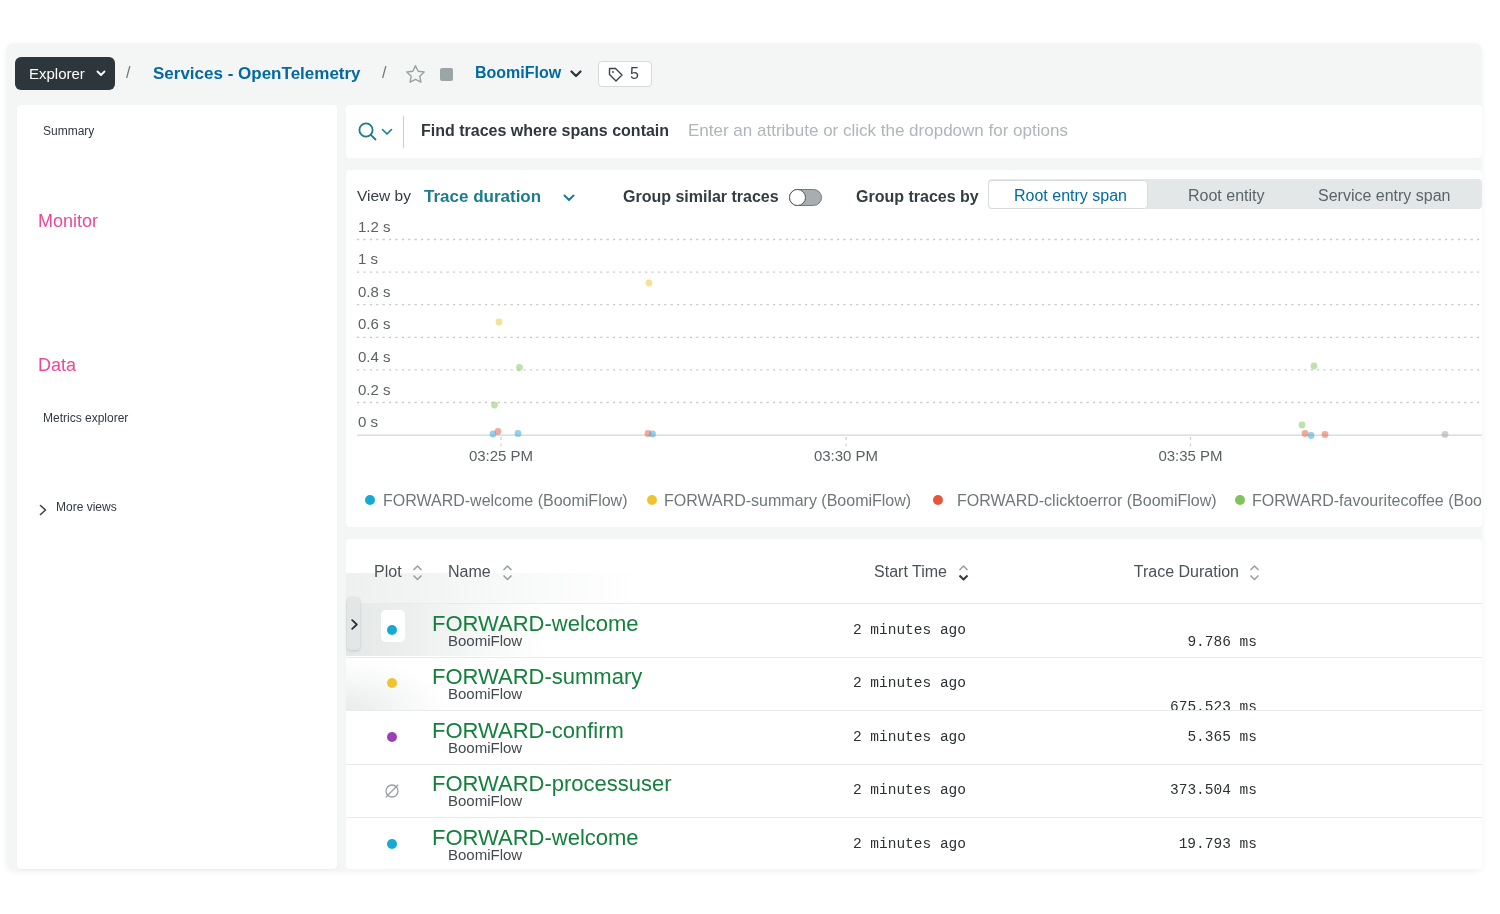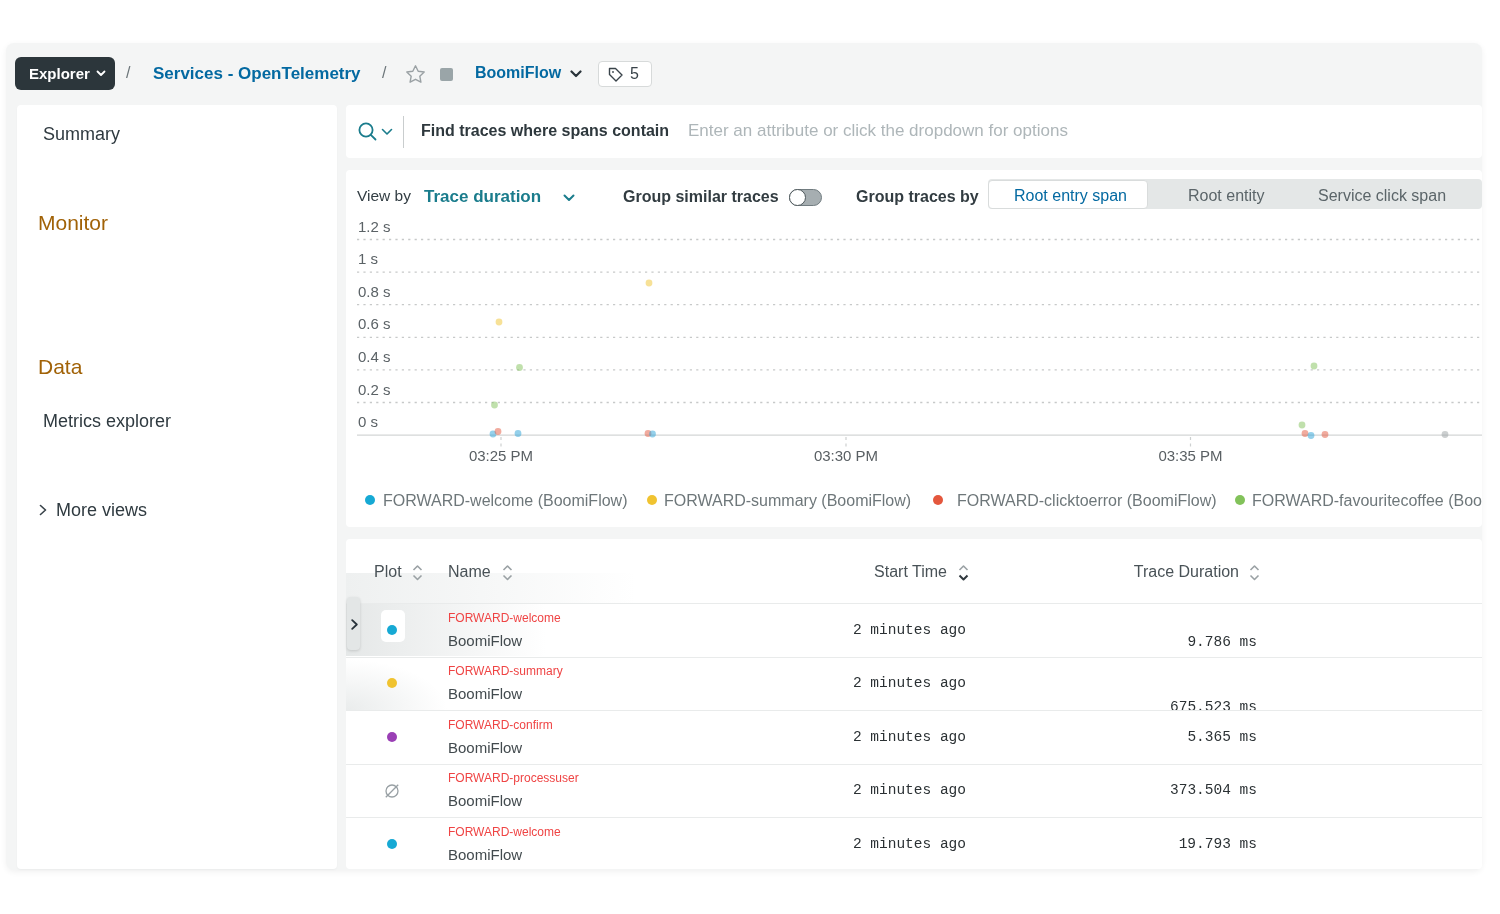--- a/index.html
+++ b/index.html
@@ -1,45 +1,45 @@
 <!DOCTYPE html>
 <html><head>
 <meta charset="utf-8">
 <style>
   * { margin:0; padding:0; box-sizing:border-box; }
   html,body { width:1500px; height:914px; background:#fff; font-family:"Liberation Sans", sans-serif; overflow:hidden; }
   .abs { position:absolute; }
   #panel { position:absolute; left:6px; top:43px; width:1476px; height:827px; background:#f4f5f5; border-radius:8px; box-shadow:0 2px 6px rgba(0,0,0,0.06); }
   
-  #explorerBtn { left:9px; top:14px; width:100px; height:33px; background:#2c363b; border-radius:6px; color:#fff; font-size:15px; font-weight:700; line-height:33px; text-align:left; padding-left:14px; }
+  #explorerBtn { left:9px; top:14px; width:100px; height:33px; background:#2c363b; border-radius:6px; color:#fff; font-size:15px; font-weight:400; line-height:33px; text-align:left; padding-left:14px; }
   #explorerBtn svg { position:absolute; right:9px; top:13px; }
   .crumbSlash { color:#6d767a; font-size:16px; top:21px; }
   .crumbBold { color:#0369a1; font-size:16px; font-weight:700; top:21px; }
   #tagPill { left:592px; top:18px; width:54px; height:26px; background:#fff; border:1px solid #d7dada; border-radius:4px; }
   
   #sidebar { left:11px; top:62px; width:320px; height:764px; background:#fff; border-radius:4px; box-shadow:0 1px 2px rgba(0,0,0,0.04); }
-  .navItem { left:26px; font-size:18px; color:#2f3a40; }
-  .navHead { left:21px; font-size:21px; color:#a16207; }
+  .navItem { left:26px; font-size:12px; color:#2f3a40; }
+  .navHead { left:21px; font-size:18px; color:#ec4899; }
   #dtRow { left:0; top:144px; width:320px; height:54px; background:#e9f6fa; }
   #dtRow span { position:absolute; left:26px; top:17px; font-size:16.5px; font-weight:700; color:#22333c; }
   
   #findbar { left:340px; top:62px; width:1136px; height:53px; background:#fff; border-radius:4px; }
   
   .ctrlTxt { font-size:16px; font-weight:700; color:#323c41; top:145px; }
   #segCtrl { left:982px; top:136px; width:494px; height:30px; background:#e4e7e7; border-radius:4px; }
   #segActive { position:absolute; left:0px; top:1px; width:160px; height:29px; background:#fff; border:1px solid #d9dcdc; border-radius:4px; }
   .segTxt { position:absolute; top:8px; font-size:16px; color:#5b6569; }
   
   .legDot { width:10px; height:10px; border-radius:50%; top:452px; }
   .legTxt { font-size:16px; color:#6e777a; top:449px; white-space:nowrap; }
   
   #table { left:340px; top:496px; width:1136px; height:330px; background:#fff; border-radius:4px; overflow:hidden; }
   .th { position:absolute; top:24px; font-size:16px; color:#495257; }
   .rowline { position:absolute; left:0; width:1136px; height:1px; background:#e9ebeb; }
-  .rname { position:absolute; left:102px; font-size:12px; color:#ef4444; }
+  .rname { position:absolute; left:86px; font-size:22px; color:#15803d; }
   .rsub { position:absolute; left:102px; font-size:15px; color:#424a4e; }
   .rmono { position:absolute; font-family:"Liberation Mono", monospace; font-size:14.5px; color:#2b3134; text-align:right; }
   .rdot { position:absolute; left:41px; width:10px; height:10px; border-radius:50%; }
   #handle { left:341px; top:554px; width:13px; height:53px; background:#e3e6e6; border-radius:4px; box-shadow:0 1px 3px rgba(0,0,0,0.15); }
 </style>
 </head>
 <body>
 <div id="panel">
 
   <div class="abs" id="explorerBtn">Explorer<svg width="10" height="7" viewBox="0 0 10 7">
@@ -96,21 +96,21 @@
       <path d="M1.5 1.5 L6 6 L10.5 1.5" fill="none" stroke="#1a7c8c" stroke-width="2" stroke-linecap="round" stroke-linejoin="round"></path>
     </svg>
   <div class="abs ctrlTxt" style="left:617px;">Group similar traces</div>
   <div class="abs" style="left:783px; top:146px; width:33px; height:17px; background:#a6aeb1; border:1px solid #717c80; border-radius:9px;"></div>
   <div class="abs" style="left:783px; top:146px; width:17px; height:17px; background:#fff; border:1px solid #4e585c; border-radius:50%;"></div>
   <div class="abs ctrlTxt" style="left:850px;">Group traces by</div>
   <div class="abs" id="segCtrl">
     <div id="segActive"></div>
     <div class="segTxt" style="left:26px; color:#0369a1; font-weight:400;">Root entry span</div>
     <div class="segTxt" style="left:200px;">Root entity</div>
-    <div class="segTxt" style="left:330px;">Service click span</div>
+    <div class="segTxt" style="left:330px;">Service entry span</div>
   </div>
 
   <svg class="abs" id="chart" style="left:340px; top:170px;" width="1136" height="255" viewBox="0 0 1136 255">
     <g stroke="#c7c9c9" stroke-width="1.3" stroke-dasharray="2.2,4.2">
       <line x1="11" y1="26.5" x2="1136" y2="26.5"></line>
       <line x1="11" y1="59.1" x2="1136" y2="59.1"></line>
       <line x1="11" y1="91.7" x2="1136" y2="91.7"></line>
       <line x1="11" y1="124.3" x2="1136" y2="124.3"></line>
       <line x1="11" y1="156.9" x2="1136" y2="156.9"></line>
       <line x1="11" y1="189.5" x2="1136" y2="189.5"></line>

